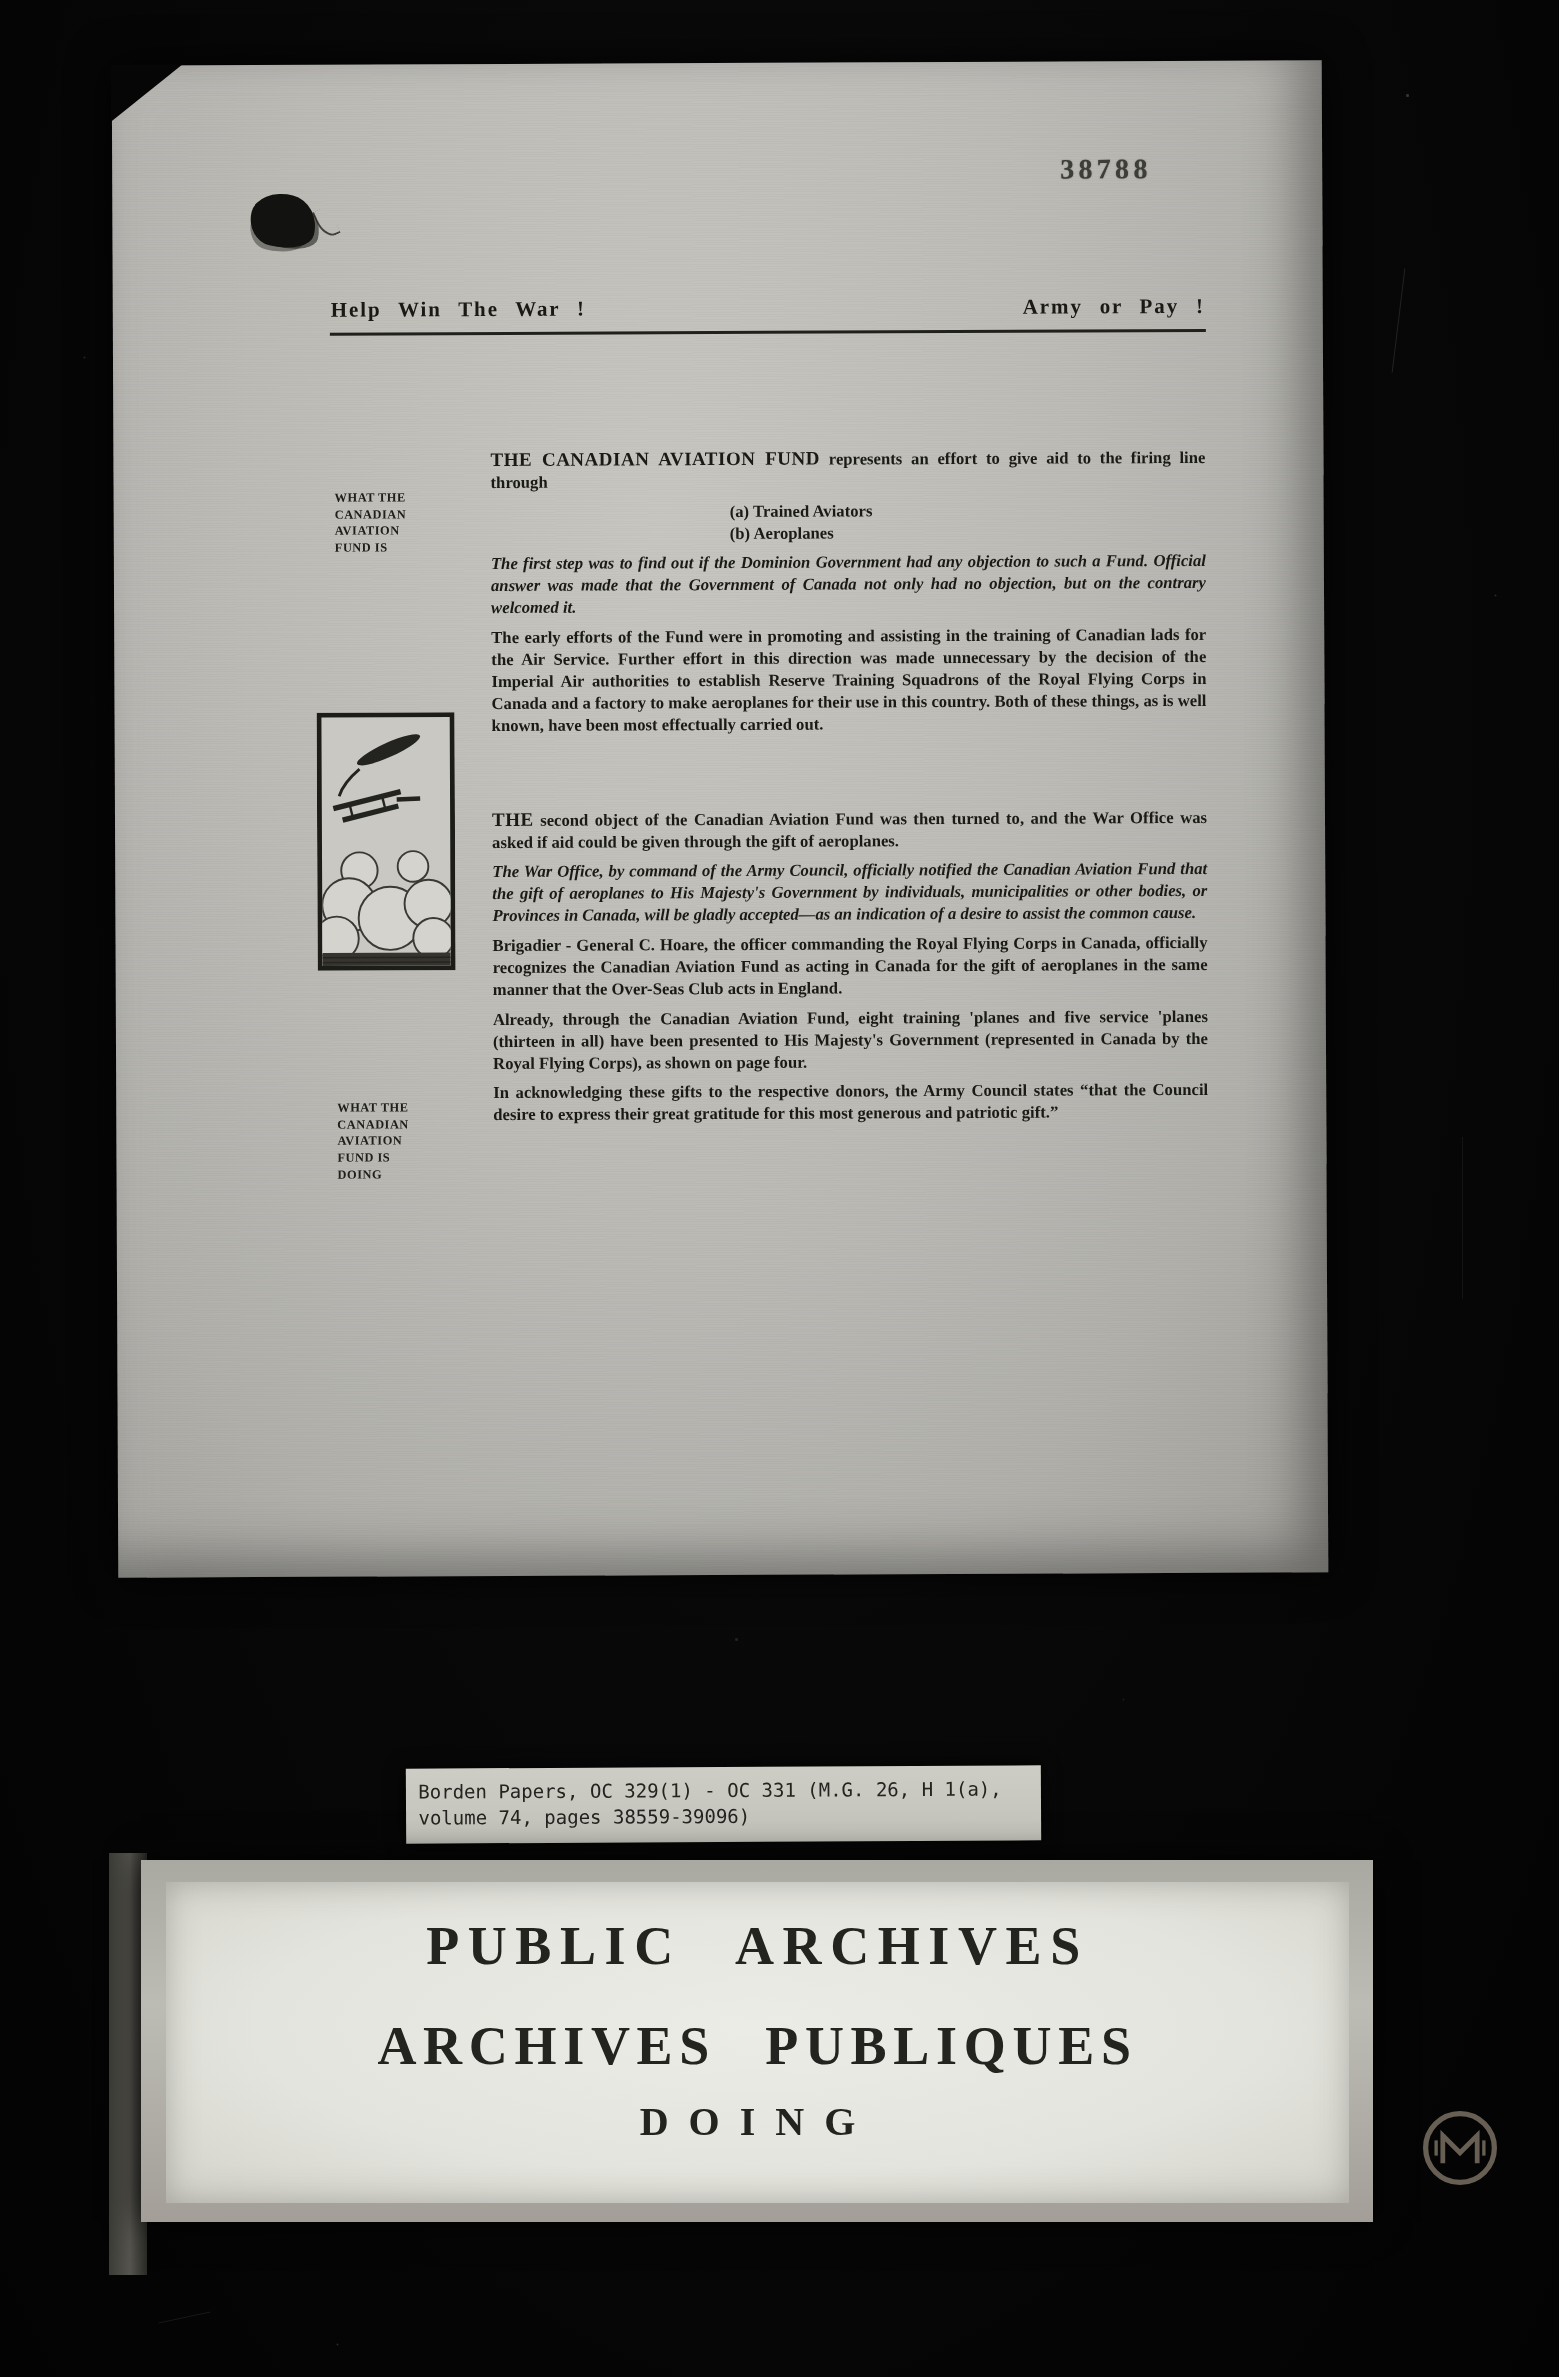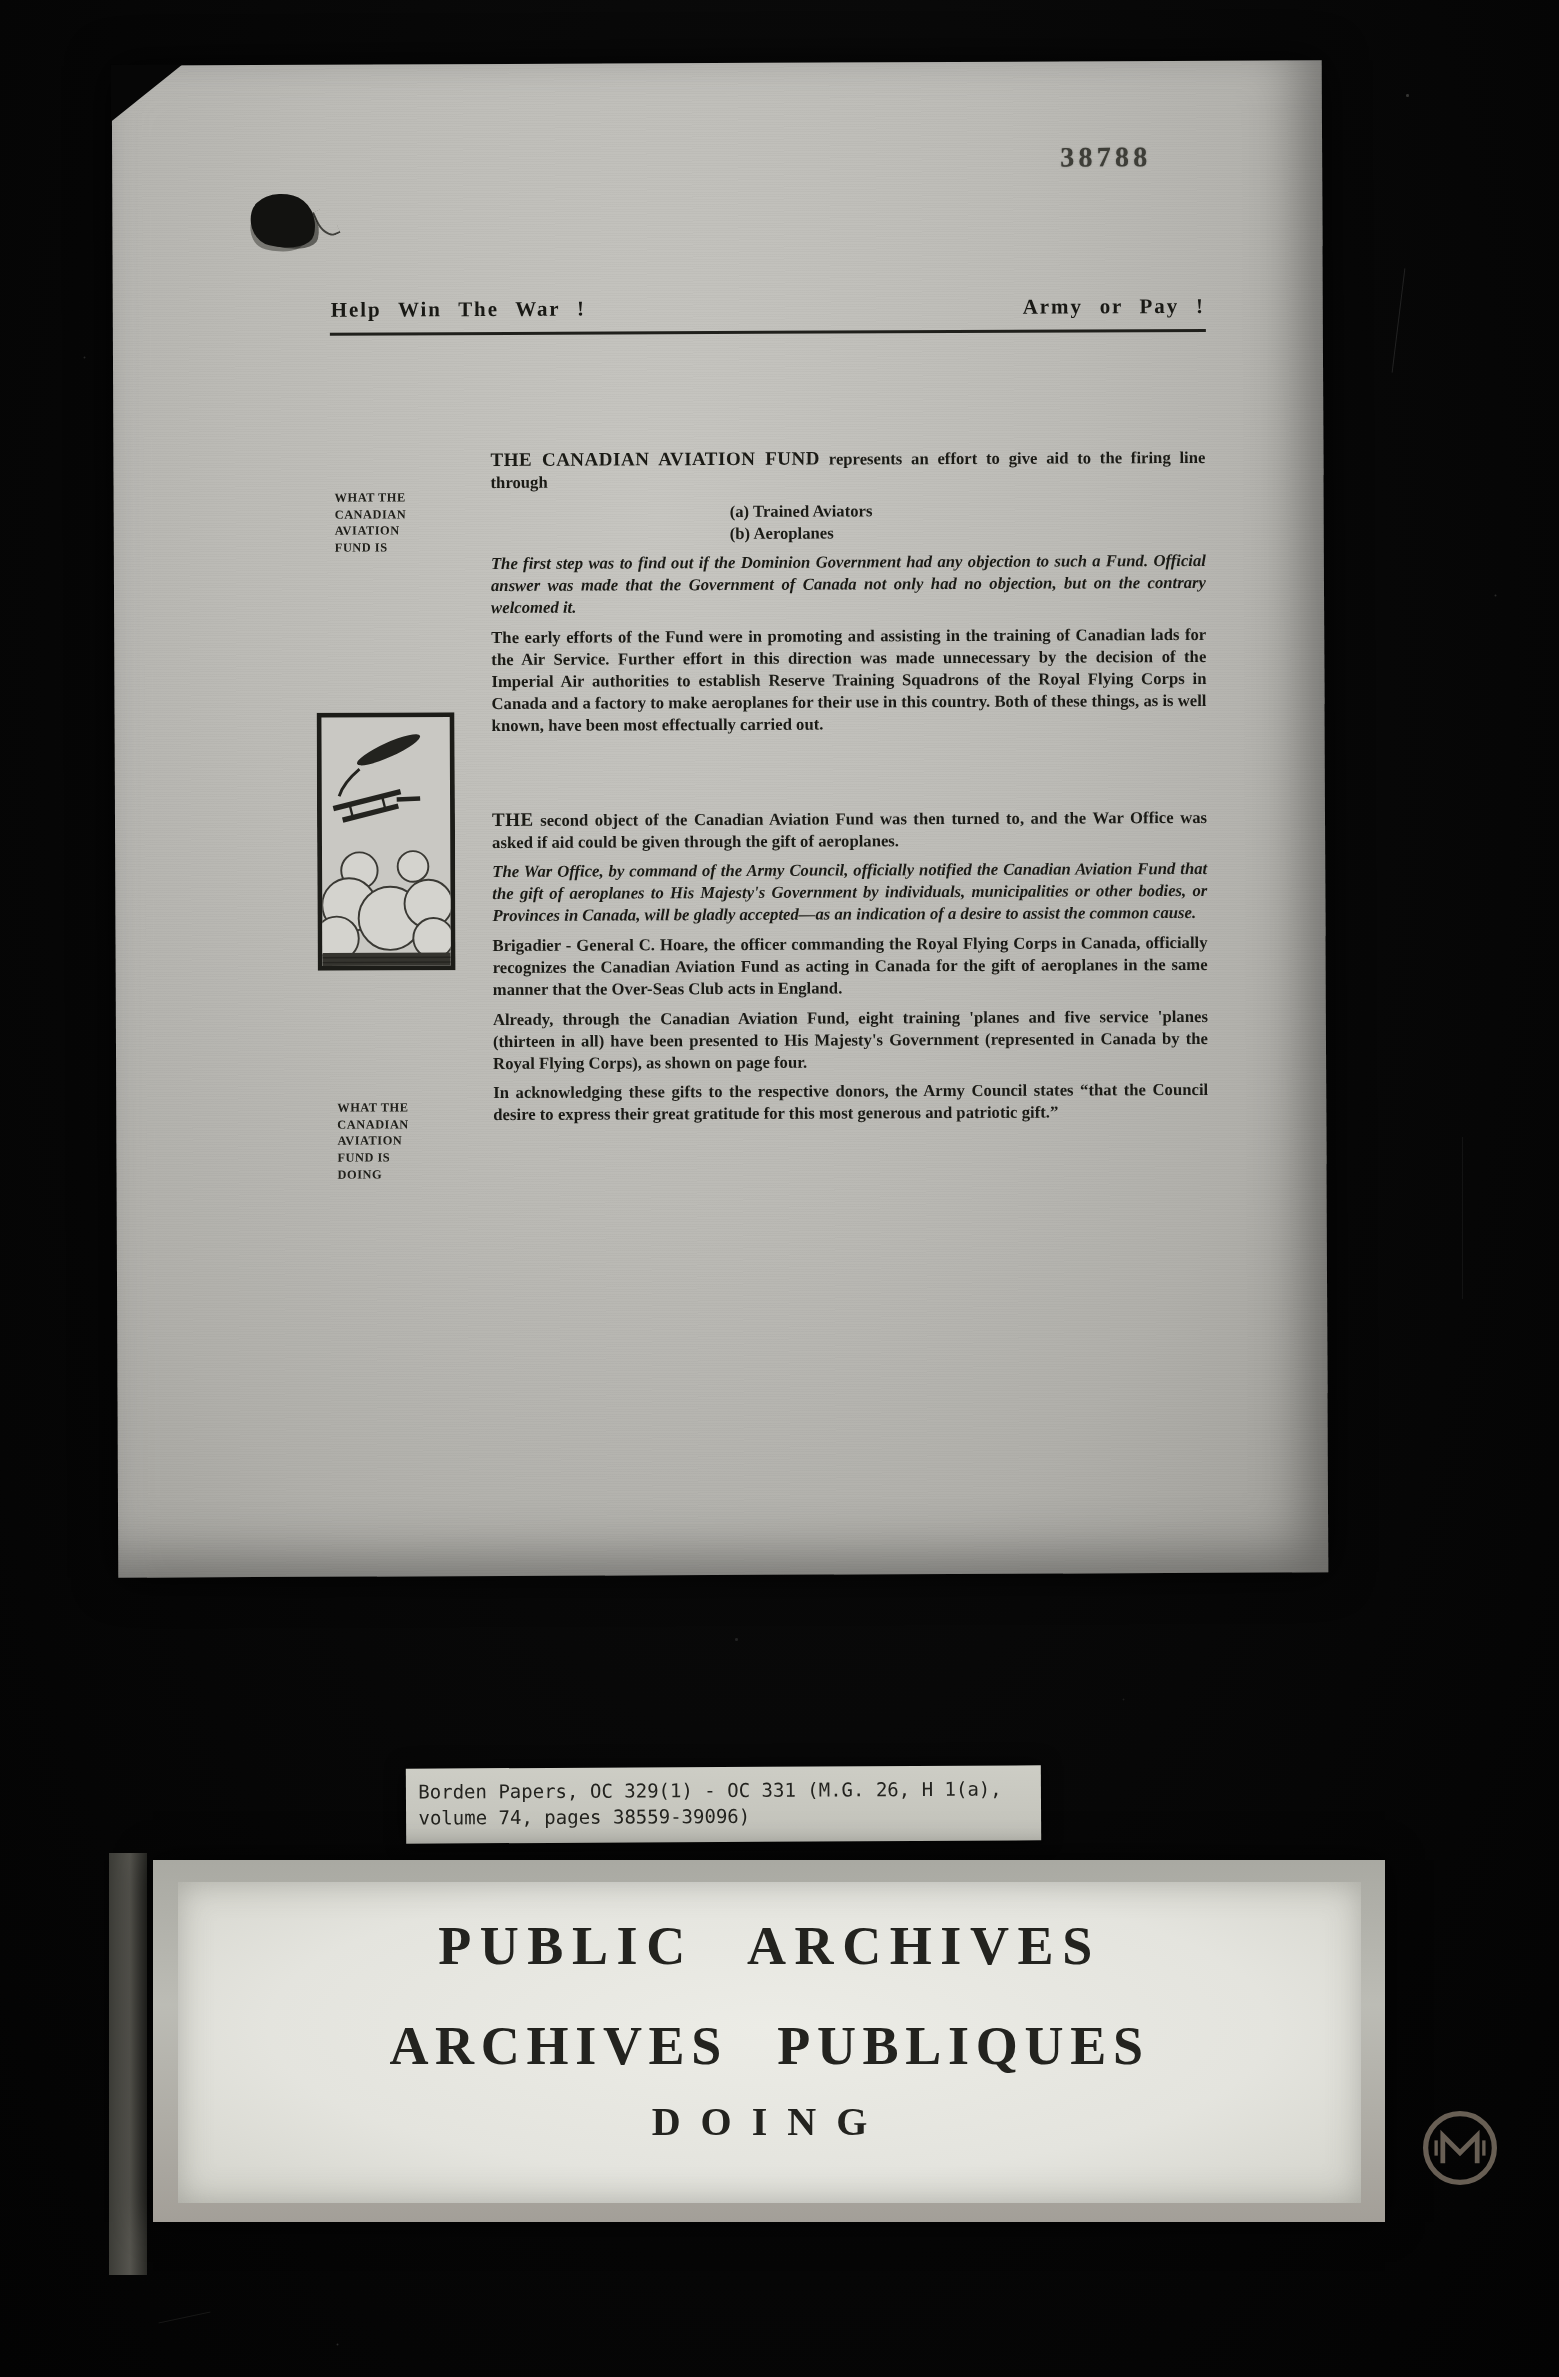--- a/index.html
+++ b/index.html
@@ -20,21 +20,21 @@
                    0 0 43px rgba(0,0,0,.9);}
   .fold{position:absolute;left:-1px;top:-1px;width:0;height:0;
        border-top:57px solid #060606;border-right:72px solid transparent;}
   .tear{position:absolute;left:138px;top:129px;width:66px;height:54px;background:#121210;
        border-radius:55% 45% 62% 38% / 48% 62% 38% 52%;transform:rotate(14deg);
        box-shadow:8.6px 2.9px 0 -3.8px rgba(20,20,16,.55), -2.9px 9.6px 0 -4.8px rgba(20,20,16,.4);}
   .tearmark{position:absolute;left:205px;top:143px;width:16.2px;height:28px;
        border-left:2.9px solid #23231f;border-bottom:2.4px solid #23231f;
        border-radius:0 0 0 70%;transform:rotate(-24deg);opacity:.8;}
 
-  #stamp{position:absolute;left:948px;top:80px;font-size:28px;font-weight:700;
+  #stamp{position:absolute;left:948px;top:92px;font-size:28px;font-weight:700;
        letter-spacing:4.3px;color:#3e3e38;text-shadow:0 0 1.4px rgba(62,62,56,.6);}
 
   #header{position:absolute;left:218px;top:233px;width:874px;display:flex;
        justify-content:space-between;font-size:21px;font-weight:700;color:#191915;
        letter-spacing:1.9px;word-spacing:9.6px;}
   #rule{position:absolute;left:217px;top:268px;width:876px;height:2.9px;background:#20201c;}
 
   .marginlabel{position:absolute;left:221px;font-size:12.4px;font-weight:700;
        color:#20201b;line-height:16.7px;letter-spacing:0.5px;white-space:pre-line;}
   #label1{top:425px;}
@@ -52,21 +52,21 @@
   .sect2{margin-top:72px;}
 
   
   #backingstrip{position:absolute;left:109px;top:1853px;width:38px;height:422px;
        background:linear-gradient(90deg,#3c3c37,#55544e 55%,#2a2a26);}
   #typedlabel{position:absolute;left:406px;top:1767px;width:635px;min-height:75px;
        background:linear-gradient(180deg,#cdcdc5,#c2c2ba);box-sizing:border-box;
        padding:9.6px 12.4px;transform:rotate(-0.3deg);
        font-family:"DejaVu Sans Mono","Liberation Mono",monospace;font-size:19px;
        line-height:26px;color:#23231f;box-shadow:0 0 19px rgba(0,0,0,.8);}
-  #card{position:absolute;left:153px;top:1860px;width:1232px;height:362px;
+  #card{position:absolute;left:141px;top:1860px;width:1232px;height:362px;
        background:linear-gradient(180deg,#a9a9a2,#bcbcb5 40%,#a39f98);
        box-shadow:0 0 33px rgba(0,0,0,.85);}
   #cardinner{position:absolute;left:25px;top:22px;right:24px;bottom:19px;
        background:radial-gradient(ellipse at 50% 45%, #ecece6 0%, #e4e4de 60%, #d2d2ca 100%);
        box-shadow:inset 0 0 33px rgba(110,110,104,.45);
        text-align:center;color:#23231f;}
   .c1{margin-top:28px;font-size:54px;line-height:72px;font-weight:700;
        letter-spacing:8.6px;word-spacing:34px;}
   .c2{margin-top:28px;font-size:54px;line-height:72px;font-weight:700;
        letter-spacing:6.7px;word-spacing:29px;}

